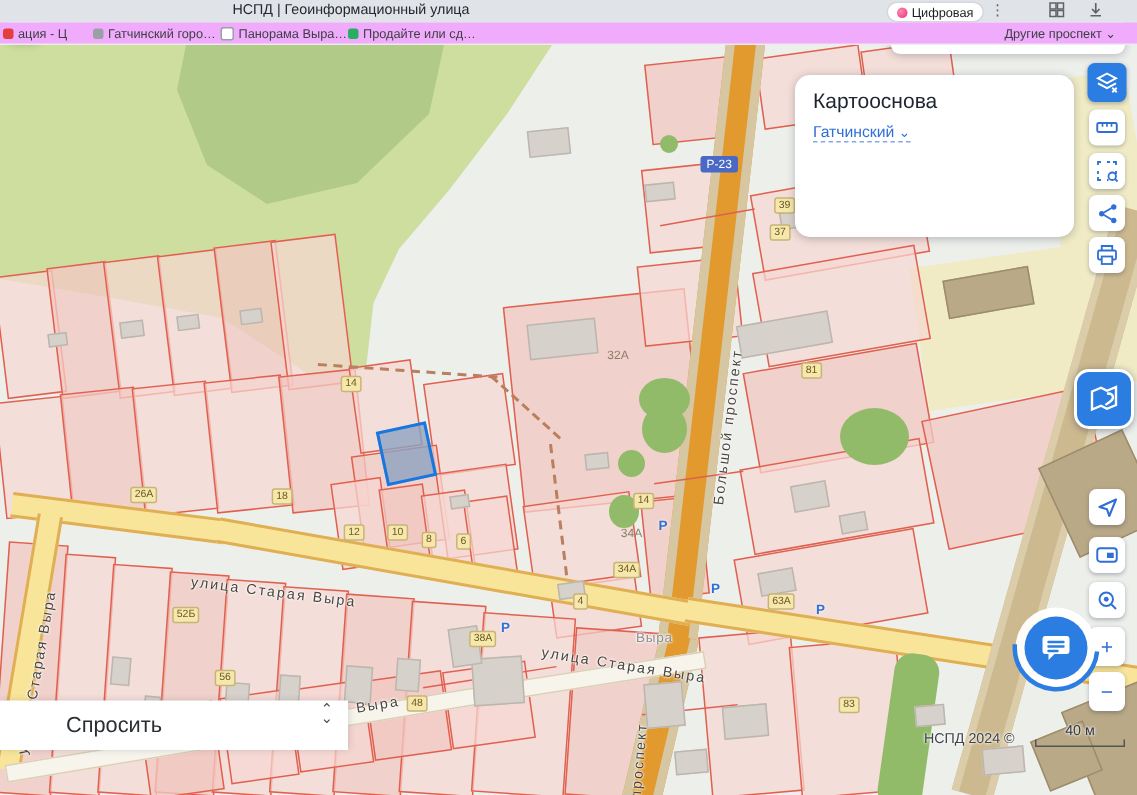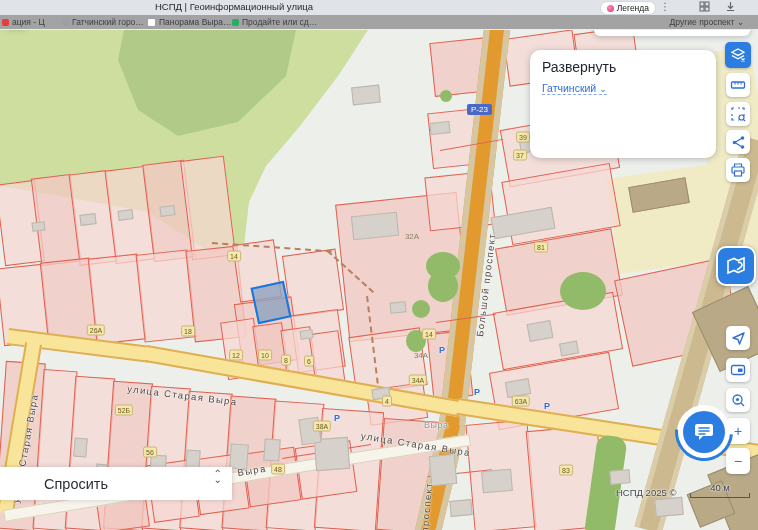--- a/index.html
+++ b/index.html
@@ -3,21 +3,21 @@
 <meta charset="utf-8">
 <style>
   html,body{margin:0;padding:0;}
   body{width:758px;height:530px;overflow:hidden;font-family:"Liberation Sans",sans-serif;position:relative;background:#edefeb;}
   
   #titlebar{position:absolute;left:0;top:0;width:758px;height:15px;background:#e0e3e7;z-index:60;}
   #tab-title{position:absolute;left:60px;right:350px;top:1px;text-align:center;font-size:9.5px;color:#24292f;}
   .tb-ico{position:absolute;top:1px;color:#5f6368;font-size:9px;}
   #ask-pill{position:absolute;right:102px;top:1px;height:12px;border:1px solid #d4d7db;border-radius:8px;background:#fff;display:flex;align-items:center;gap:3px;padding:0 6px;font-size:8.5px;color:#202124;}
   #ask-dot{width:7px;height:7px;border-radius:50%;background:radial-gradient(circle at 35% 35%,#ff8ab0,#e8317c);}
-  #bookmarksbar{position:absolute;left:0;top:15px;width:758px;height:15px;background:#a3a3a3;z-index:60;border-bottom:1px solid #ececec;box-sizing:border-box;}
+  #bookmarksbar{position:absolute;left:0;top:15px;width:758px;height:15px;background:#f0abfc;z-index:60;border-bottom:1px solid #ececec;box-sizing:border-box;}
   .bm{position:absolute;top:2px;display:flex;align-items:center;gap:3px;font-size:8.5px;color:#3c4043;white-space:nowrap;}
   .bm .ic{width:7px;height:7px;border-radius:2px;flex:0 0 auto;}
   .ic-red{background:#e33d3d;}.ic-gray{background:#9aa0a6;border-radius:50%;}.ic-doc{background:#fff;border:1px solid #9aa0a6;border-radius:1px;}.ic-green{background:#27ae60;border-radius:50%;}
   #other-bm{position:absolute;right:14px;top:2px;font-size:8.5px;color:#3c4043;}
   
   #map-layer{position:absolute;left:0;top:30px;width:758px;height:500px;overflow:hidden;background:#edefeb;cursor:grab;padding-left:34px;}
   .park{position:absolute;background:#cdde9f;}
   .park.dk{background:#b2ca88;}
   .yellowzone{position:absolute;background:#f0ebc5;}
   .parcel{position:absolute;background:rgba(246,215,209,.72);border:1px solid var(--pb,#e0604f);box-sizing:border-box;}
@@ -73,21 +73,21 @@
 
 <div id="titlebar">
   <div id="tab-title">НСПД | Геоинформационный улица</div>
   <span class="tb-ico" style="right:140px">
     <svg width="9" height="11" viewBox="0 0 9 11">
         <path d="M1.5 1h6v9L4.5 7.6 1.5 10z" fill="none" stroke="#5f6368" stroke-width="1.1"></path>
       </svg>
   </span>
   <div id="ask-pill">
     <span id="ask-dot"></span>
-    <span>Легенда</span>
+    <span>Цифровая</span>
   </div>
   <span class="tb-ico" style="right:88px;font-size:10px">⋮</span>
   <span class="tb-ico" style="right:48px">
     <svg width="11" height="11" viewBox="0 0 11 11">
         <rect x="1" y="1" width="4" height="4" fill="none" stroke="#5f6368"></rect>
         <rect x="6" y="1" width="4" height="4" fill="none" stroke="#5f6368"></rect>
         <rect x="1" y="6" width="4" height="4" fill="none" stroke="#5f6368"></rect>
         <rect x="6" y="6" width="4" height="4" fill="none" stroke="#5f6368"></rect>
       </svg>
   </span>
@@ -274,21 +274,21 @@
   <span id="login-label">Войти</span>
   <span>
     <svg width="15" height="13" viewBox="0 0 15 13">
         <path d="M1 6.5h8M6.5 3.5l3 3-3 3" fill="none" stroke="#2f6fd6" stroke-width="1.4"></path>
         <path d="M10.5 1h3v11h-3" fill="none" stroke="#2f6fd6" stroke-width="1.4"></path>
       </svg>
   </span>
 </div>
 
 <div class="panel" id="basemap-card">
-  <div id="basemap-title">Развернуть</div>
+  <div id="basemap-title">Картооснова</div>
   <span id="expand-link"><span>Гатчинский</span> <span id="expand-chev">⌄</span></span>
 </div>
 
 <div class="tbtn active" style="top:42px">
   <svg width="16" height="16" viewBox="0 0 16 16">
       <path d="M8 2l6 3.2L8 8.4 2 5.2z" fill="none" stroke="#fff" stroke-width="1.3"></path>
       <path d="M2 8.6L8 11.8l6-3.2" fill="none" stroke="#fff" stroke-width="1.3"></path>
       <path d="M11.5 11.5l3 3M14.5 11.5l-3 3" stroke="#fff" stroke-width="1.2"></path>
     </svg>
 </div>
@@ -363,17 +363,17 @@
 </div>
 
 <div id="legend-panel">
   <span id="legend-title">Спросить</span>
   <span id="legend-chev">
     <span style="display:block">⌃</span>
     <span style="display:block">⌄</span>
   </span>
 </div>
 
-<div id="attrib">НСПД 2025 ©</div>
+<div id="attrib">НСПД 2024 ©</div>
 <div id="scalebar">
   <div id="scale-label">40 м</div>
   <div id="scale-line"></div>
 </div>
 
 </body></html>

